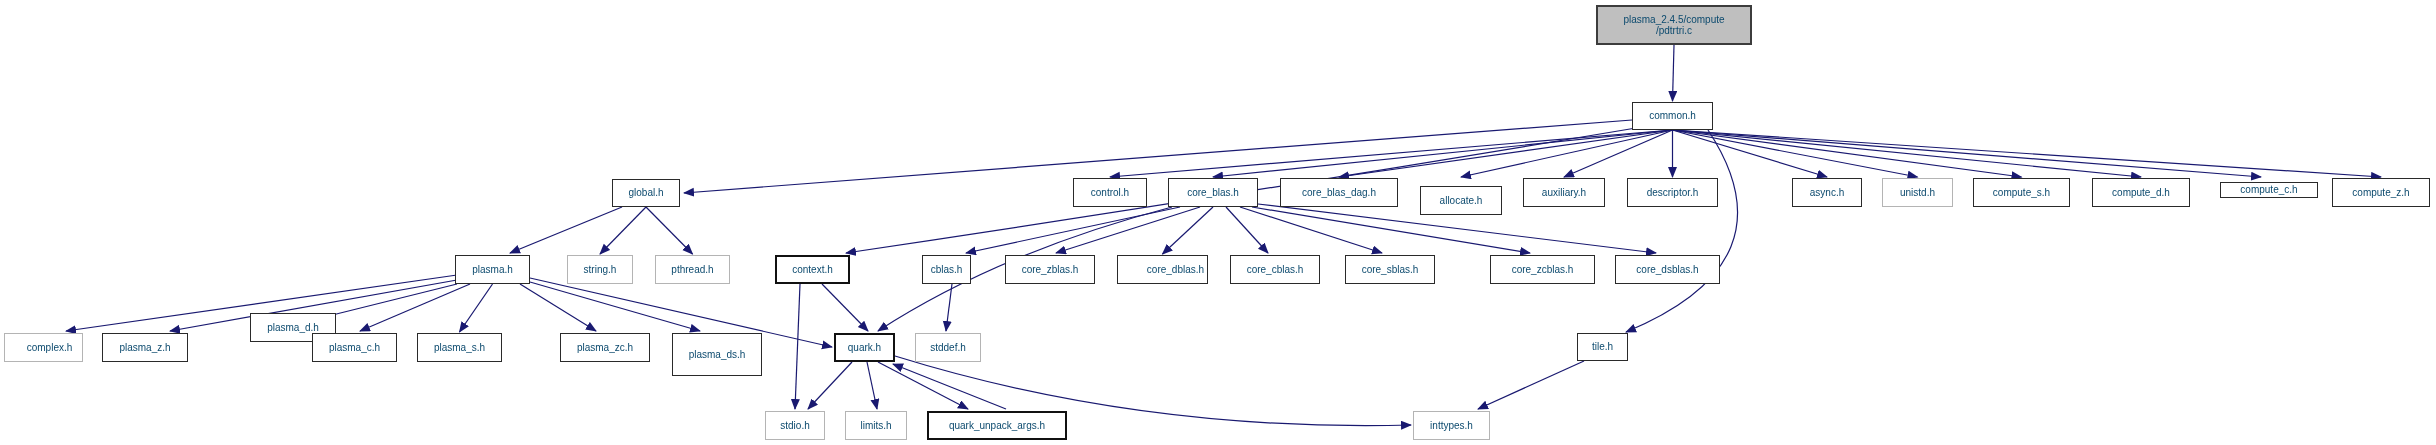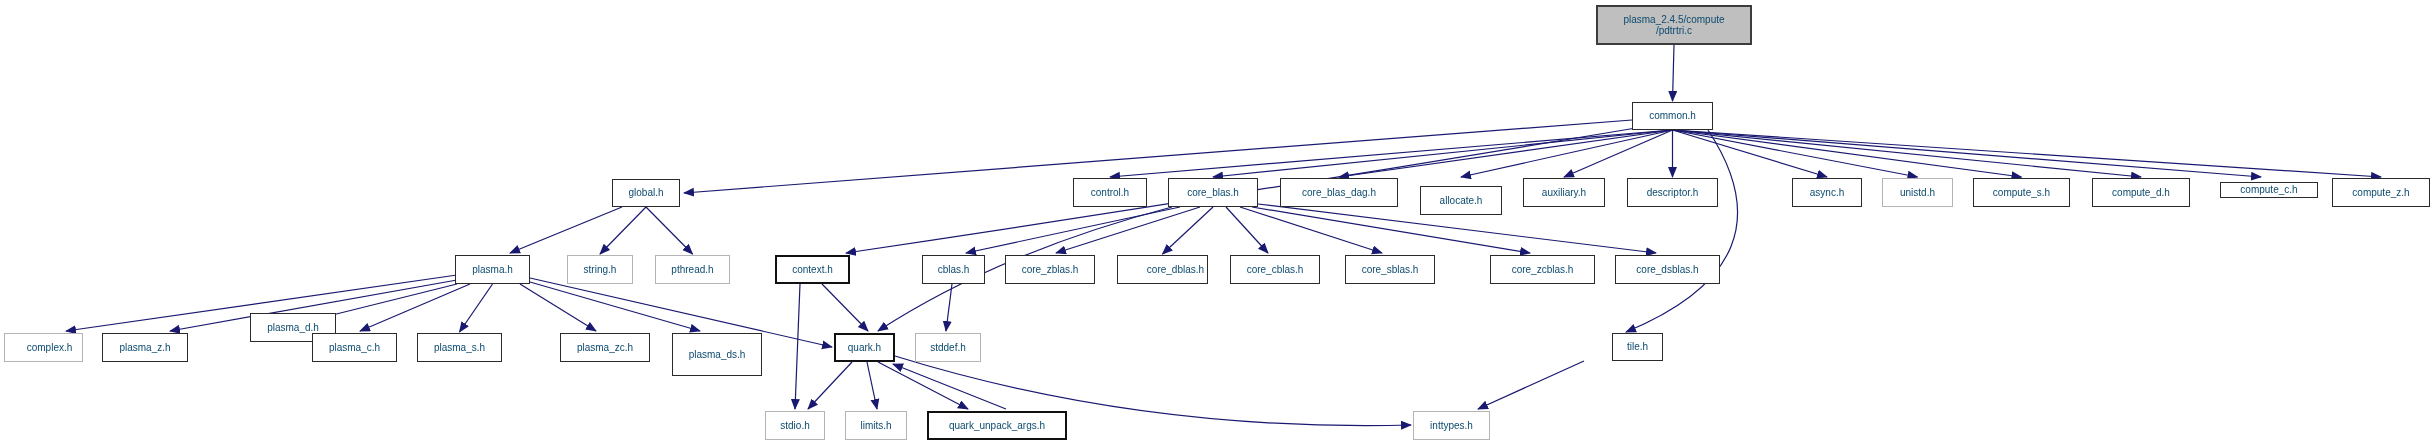--- a/index.html
+++ b/index.html
@@ -84,28 +84,28 @@
       <div class="node normal" style="left: 1792px; top: 178px; width: 70px; height: 29px;">async.h</div>
       <div class="node system" style="left: 1882px; top: 178px; width: 71px; height: 29px;">unistd.h</div>
       <div class="node normal" style="left: 1973px; top: 178px; width: 97px; height: 29px;">compute_s.h</div>
       <div class="node normal" style="left: 2092px; top: 178px; width: 98px; height: 29px;">compute_d.h</div>
       <div class="node normal" style="left: 2212px; top: 182px; width: 98px; height: 16px; margin-left: 8px;">compute_c.h</div>
       <div class="node normal" style="left: 2332px; top: 178px; width: 98px; height: 29px;">compute_z.h</div>
       <div class="node normal" style="left: 455px; top: 255px; width: 75px; height: 29px;">plasma.h</div>
       <div class="node system" style="left: 567px; top: 255px; width: 66px; height: 29px;">string.h</div>
       <div class="node system" style="left: 655px; top: 255px; width: 75px; height: 29px;">pthread.h</div>
       <div class="node bold" style="left: 775px; top: 255px; width: 75px; height: 29px;">context.h</div>
-      <div class="node normal" style="left: 922px; top: 255px; width: 63px; height: 29px;">cblas.h</div>
+      <div class="node normal" style="left: 922px; top: 255px; width: 49px; height: 29px;">cblas.h</div>
       <div class="node normal" style="left: 1005px; top: 255px; width: 90px; height: 29px;">core_zblas.h</div>
       <div class="node normal" style="left: 1117px; top: 255px; width: 91px; height: 29px; padding-left: 26px;">core_dblas.h</div>
       <div class="node normal" style="left: 1230px; top: 255px; width: 90px; height: 29px;">core_cblas.h</div>
       <div class="node normal" style="left: 1345px; top: 255px; width: 90px; height: 29px;">core_sblas.h</div>
       <div class="node normal" style="left: 1490px; top: 255px; width: 105px; height: 29px;">core_zcblas.h</div>
       <div class="node normal" style="left: 1615px; top: 255px; width: 105px; height: 29px;">core_dsblas.h</div>
-      <div class="node normal" style="left: 1577px; top: 333px; width: 51px; height: 28px; margin-left: 35px;">tile.h</div>
+      <div class="node normal" style="left: 1577px; top: 333px; width: 51px; height: 28px;">tile.h</div>
       <div class="node system" style="left: 4px; top: 333px; width: 79px; height: 29px; padding-left: 12px;">complex.h</div>
       <div class="node normal" style="left: 102px; top: 333px; width: 86px; height: 29px;">plasma_z.h</div>
       <div class="node normal" style="left: 207px; top: 313px; width: 86px; height: 29px; margin-left: 43px;">plasma_d.h</div>
       <div class="node normal" style="left: 312px; top: 333px; width: 85px; height: 29px;">plasma_c.h</div>
       <div class="node normal" style="left: 417px; top: 333px; width: 85px; height: 29px;">plasma_s.h</div>
       <div class="node normal" style="left: 560px; top: 333px; width: 90px; height: 29px;">plasma_zc.h</div>
       <div class="node normal" style="left: 672px; top: 333px; width: 90px; height: 43px;">plasma_ds.h</div>
       <div class="node bold" style="left: 834px; top: 333px; width: 61px; height: 29px;">quark.h</div>
       <div class="node system" style="left: 915px; top: 333px; width: 66px; height: 29px;">stddef.h</div>
       <div class="node system" style="left: 765px; top: 411px; width: 60px; height: 29px;">stdio.h</div>

